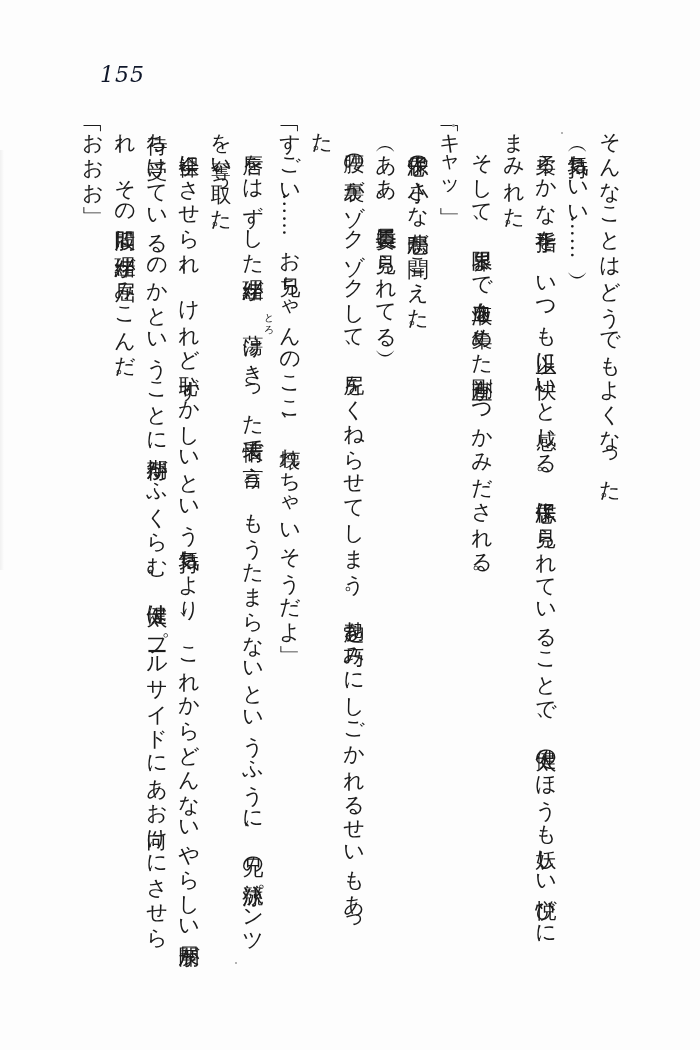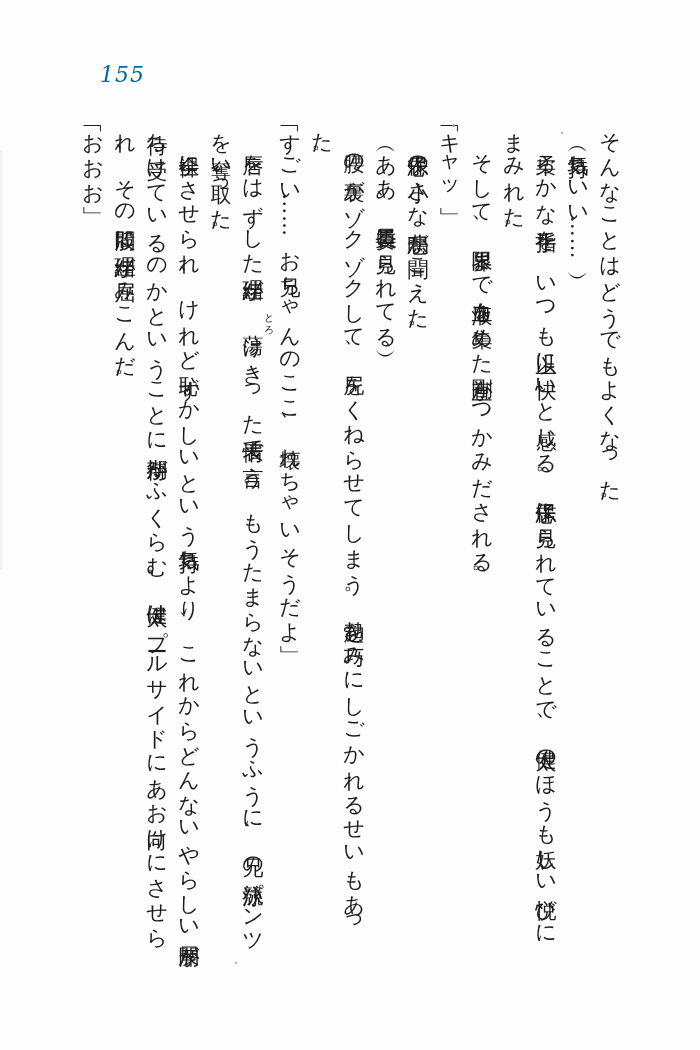--- a/index.html
+++ b/index.html
@@ -17,21 +17,21 @@
     position: absolute;
     inset: 0;
   }
   .page-number {
     position: absolute;
     left: 100px;
     top: 62px;
     font-family: "DejaVu Serif", serif;
     font-style: italic;
     font-size: 22px;
-    color: #0369a1;
+    color: #0f172a;
     letter-spacing: 1px;
     text-align: center;
   }
   .text-block {
     position: absolute;
     top: 118px;
     right: 74px;
     width: 548px;
     height: 838px;
     writing-mode: vertical-rl;

